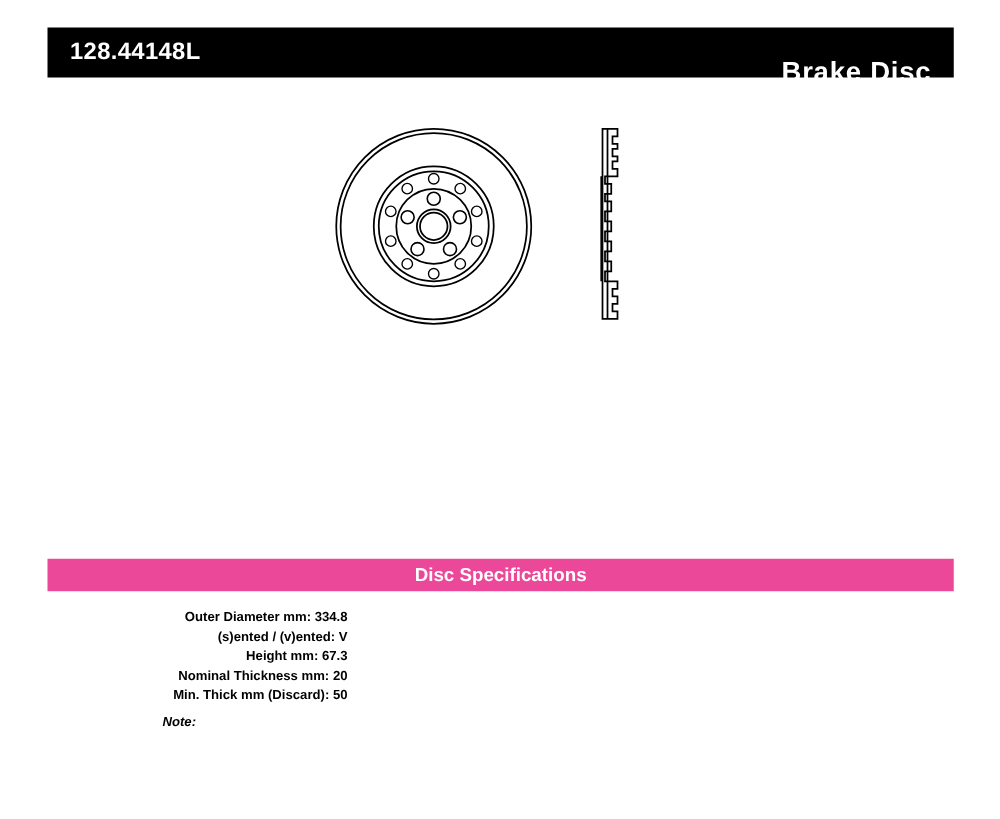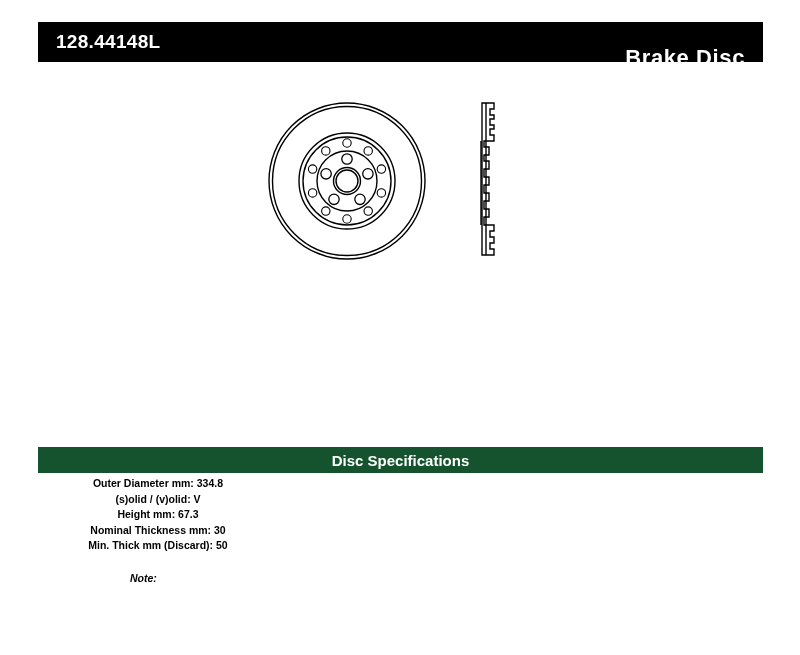--- a/index.html
+++ b/index.html
@@ -54,21 +54,21 @@
     height: 200px;
   }
 
   
   .spec-header {
     position: absolute;
     left: 38px;
     top: 447px;
     width: 725px;
     height: 26px;
-    background: #14532d;
+    background: #ec4899;
     color: #ffffff;
     display: flex;
     align-items: center;
     justify-content: center;
   }
   .spec-header-text {
     font-size: 15px;
     font-weight: bold;
   }
 
@@ -81,21 +81,22 @@
     font-size: 10.5px;
     font-weight: bold;
   }
   .col {
     position: absolute;
     top: 0;
   }
   .col-left {
     left: 0;
     width: 240px;
-    text-align: center;
+    text-align: right;
+    margin-top: 11px;
   }
   .col-mid {
     left: 246px;
     width: 230px;
     text-align: right;
   }
   .col-right {
     left: 492px;
     width: 230px;
     text-align: left;
@@ -177,22 +178,22 @@
   </svg>
 </div>
 
 <div class="spec-header">
   <span class="spec-header-text">Disc Specifications</span>
 </div>
 
 <div class="spec-body">
   <div class="col col-left">
     <div class="spec-line">Outer Diameter mm: 334.8</div>
-    <div class="spec-line">(s)olid / (v)olid: V</div>
+    <div class="spec-line">(s)ented / (v)ented: V</div>
     <div class="spec-line">Height mm: 67.3</div>
-    <div class="spec-line">Nominal Thickness mm: 30</div>
+    <div class="spec-line">Nominal Thickness mm: 20</div>
     <div class="spec-line">Min. Thick mm (Discard): 50</div>
   </div>
 
 
 </div>
 
 <div class="note">Note:</div>
 
 </body></html>

